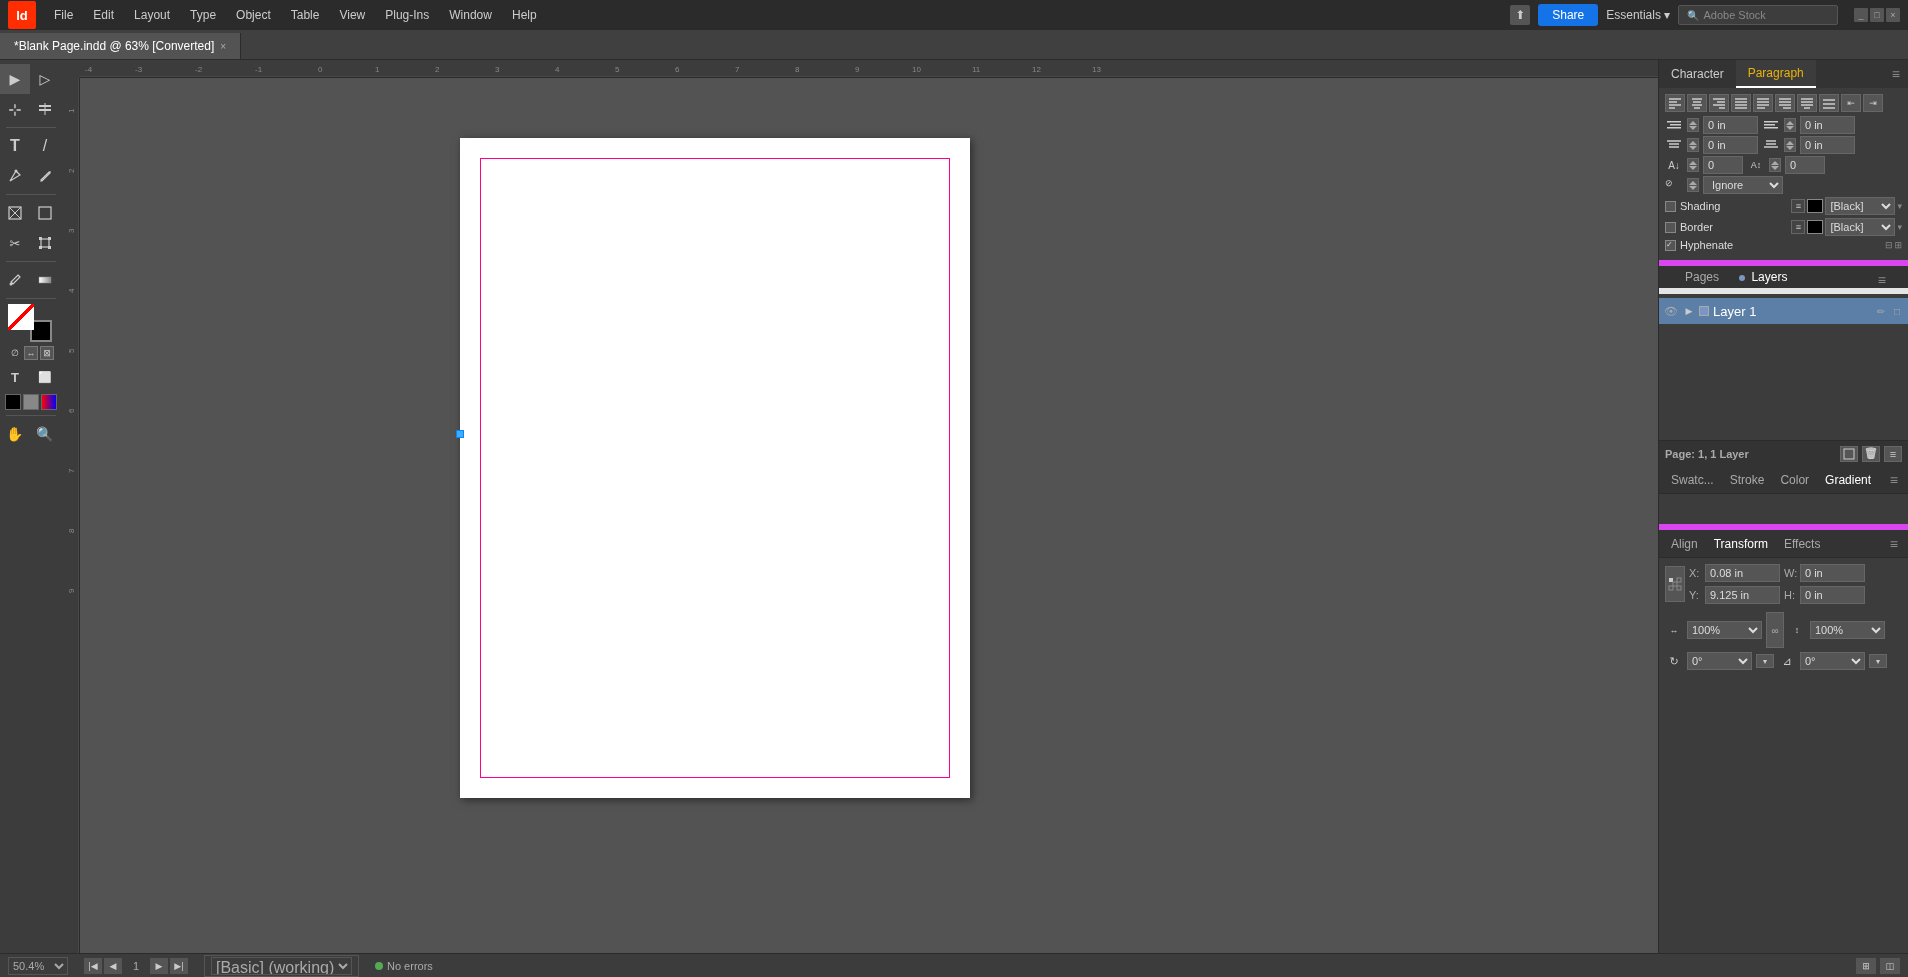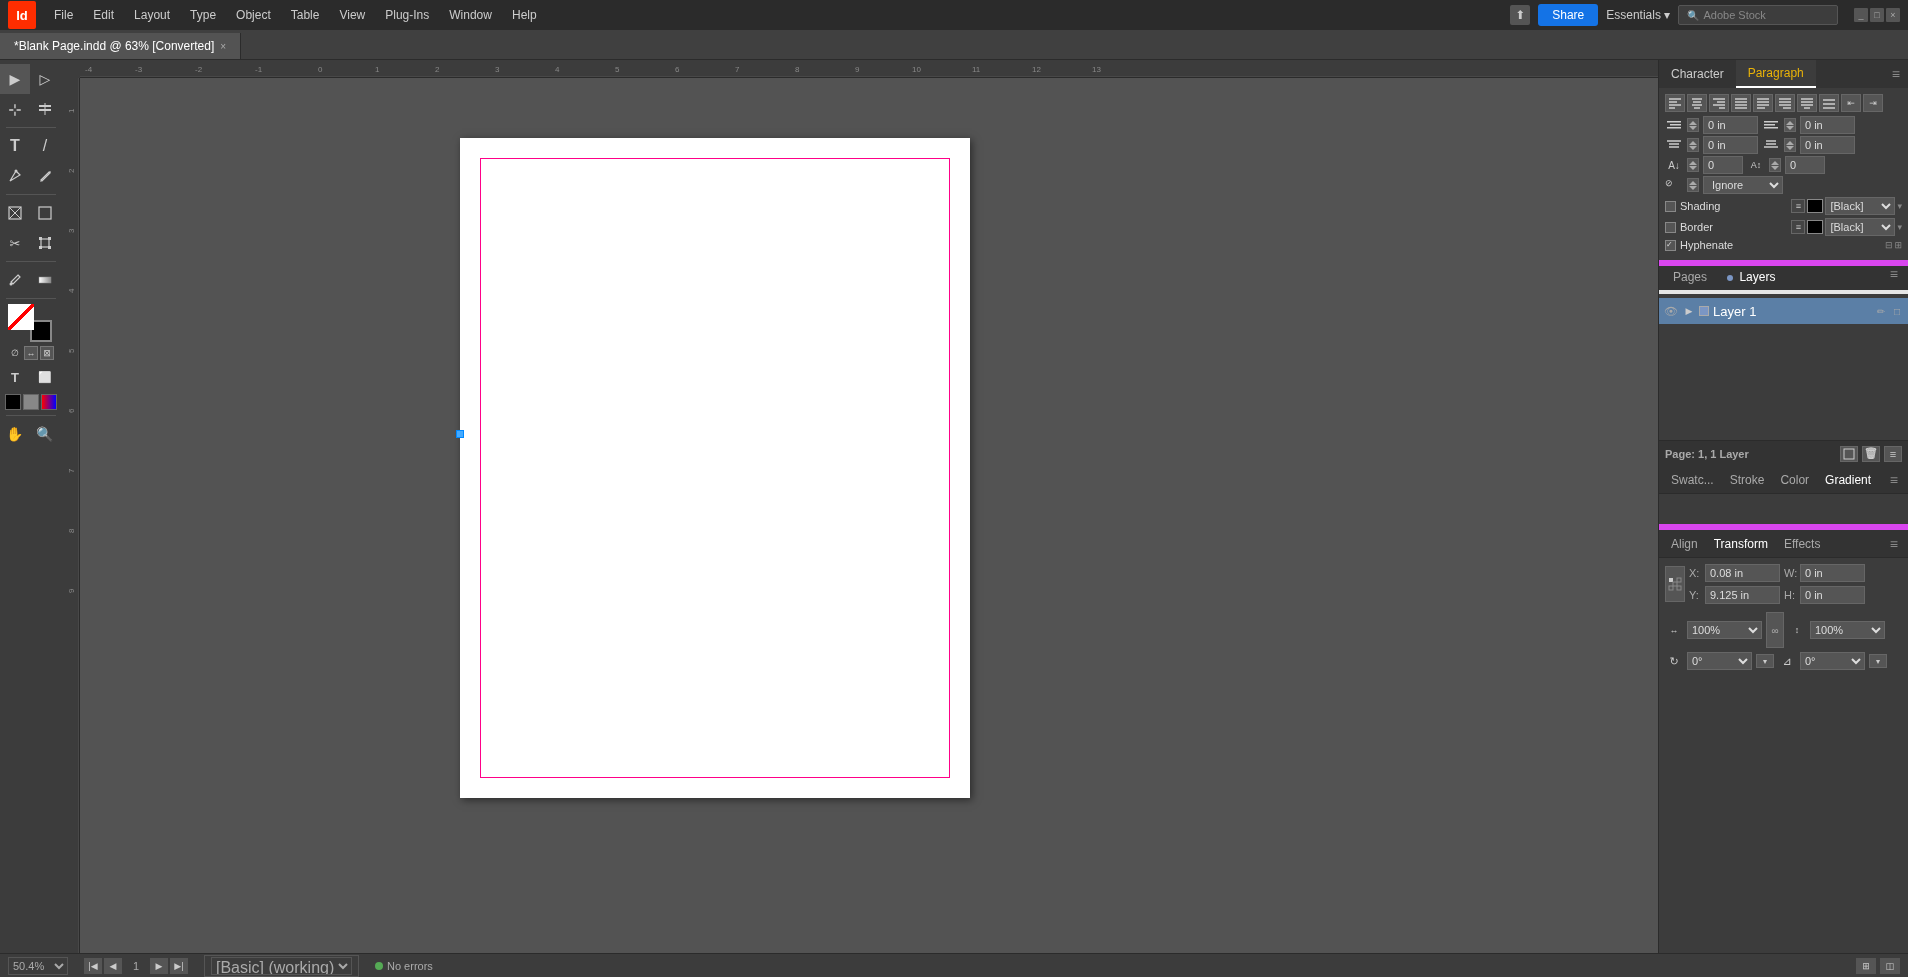--- a/index.html
+++ b/index.html
@@ -75,21 +75,21 @@
     .chevron-up { border-left: 4px solid transparent; border-right: 4px solid transparent; border-bottom: 4px solid #aaa; margin-bottom: 1px; }
     .chevron-dn { border-left: 4px solid transparent; border-right: 4px solid transparent; border-top: 4px solid #aaa; }
     .dropdown-sel { height: 18px; background: #555; border: 1px solid #666; color: #ddd; font-size: 11px; padding: 1px 4px; min-width: 80px; }
     .checkbox-row { display: flex; align-items: center; gap: 4px; margin: 3px 0; }
     .cb { width: 11px; height: 11px; border: 1px solid #888; background: #555; cursor: pointer; }
     .cb.checked { background: #555; position: relative; }
     .cb.checked::after { content: '✓'; color: #ddd; font-size: 8px; position: absolute; top: -1px; left: 0; }
 
     
     .layers-panel { flex: 1; overflow: hidden; display: flex; flex-direction: column; }
-    .layers-tabs { display: flex; background: #333; height: 28px; align-items: flex-start; padding: 0 4px; border-bottom: 4px solid #e5e5e5; }
+    .layers-tabs { display: flex; background: #333; height: 28px; align-items: flex-end; padding: 0 16px; border-bottom: 6px solid #e5e5e5; }
     .layers-tab { padding: 4px 10px; font-size: 12px; color: #aaa; cursor: pointer; }
     .layers-tab.active { color: #fff; }
     .layers-content { flex: 1; overflow-y: auto; background: #3c3c3c; padding: 4px 0; }
     .layer-row { display: flex; align-items: center; height: 26px; padding: 0 4px; cursor: pointer; background: #5b7fa6; gap: 4px; }
     .layer-eye { width: 16px; height: 16px; display: flex; align-items: center; justify-content: center; color: #aaa; font-size: 11px; }
     .layer-expand { width: 12px; height: 12px; display: flex; align-items: center; justify-content: center; color: #ccc; font-size: 9px; }
     .layer-color { width: 10px; height: 10px; background: #7b96c4; border: 1px solid #aaa; }
     .layer-name { flex: 1; font-size: 13px; color: #fff; }
     .layer-icons { display: flex; gap: 2px; }
     .layer-icon { width: 14px; height: 14px; display: flex; align-items: center; justify-content: center; font-size: 9px; color: #aaa; }

